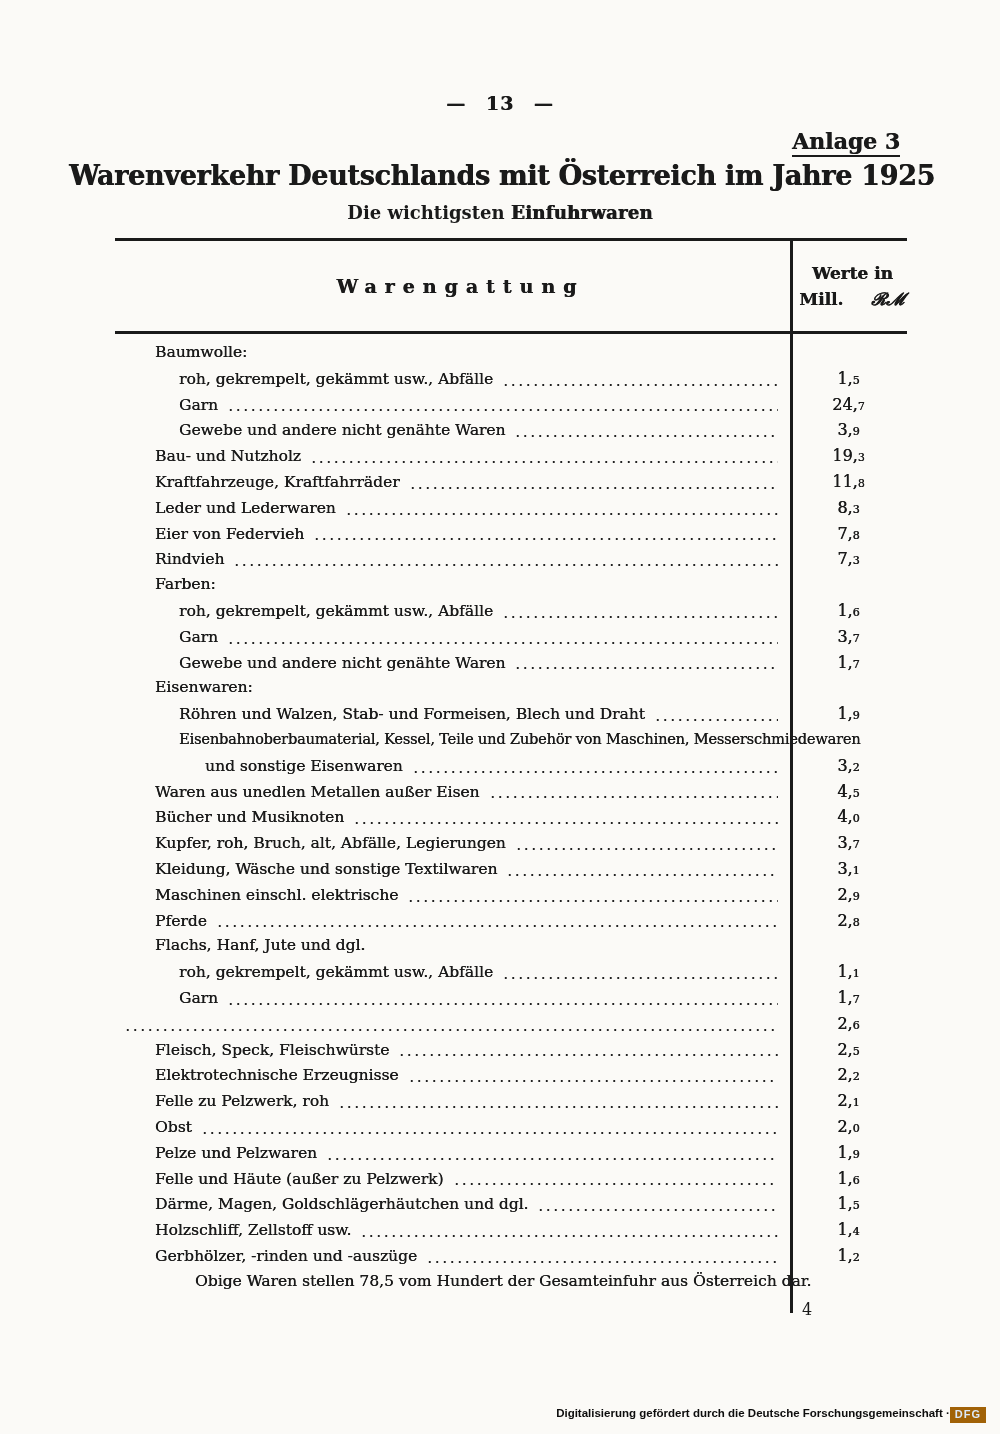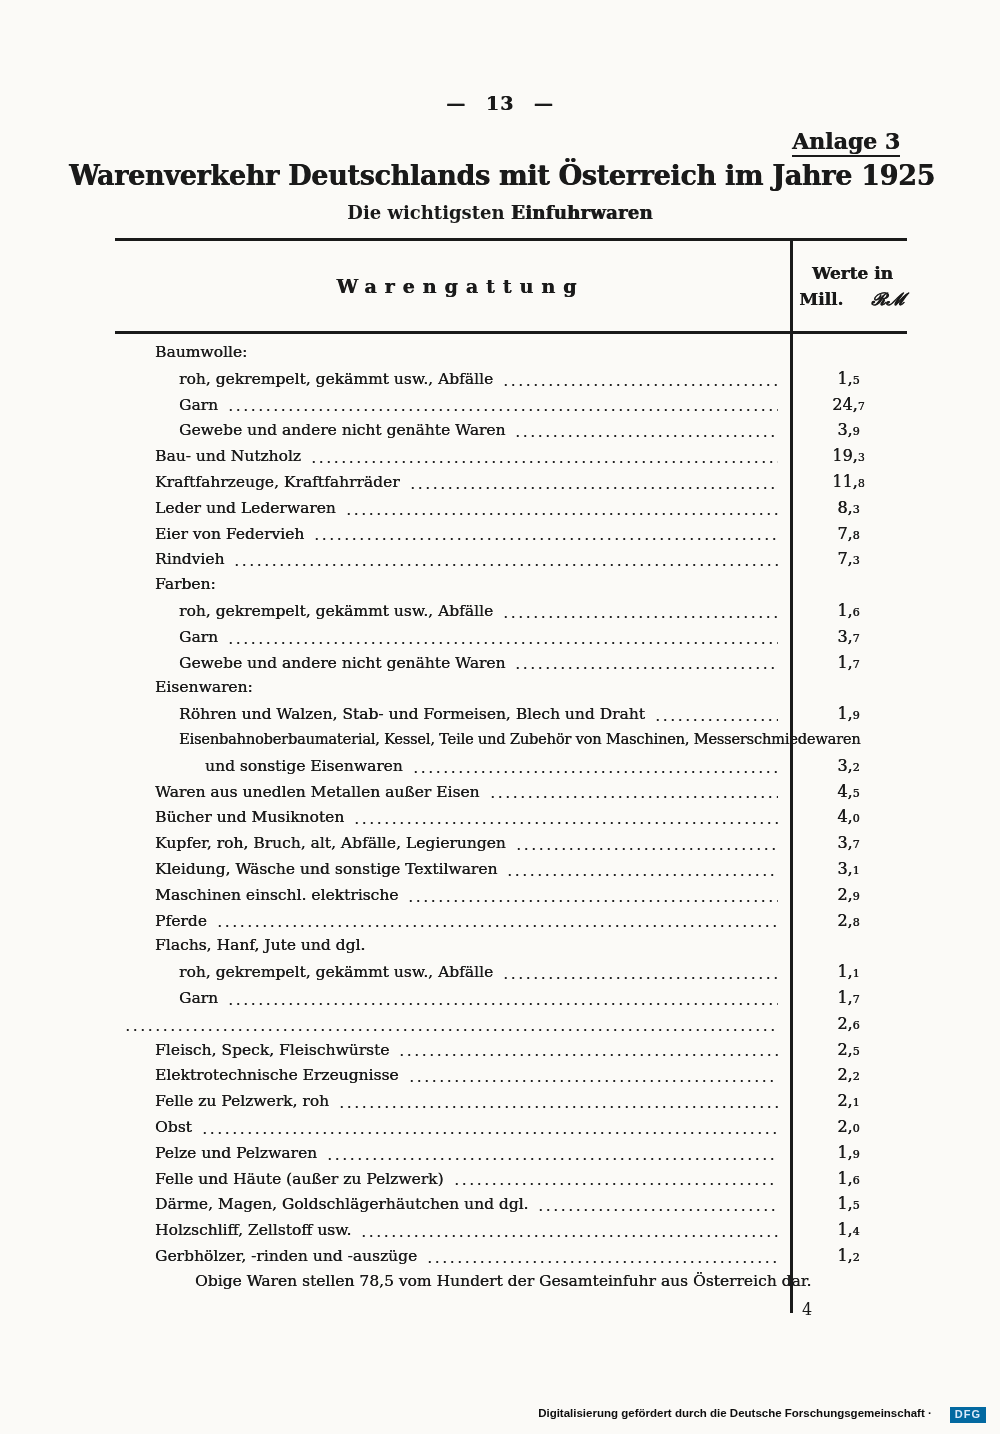--- a/index.html
+++ b/index.html
@@ -309,16 +309,16 @@
       <div class="row note">
         <span class="lbl">Obige Waren stellen 78,5 vom Hundert der Gesamteinfuhr aus Österreich dar.</span>
       </div>
     </div>
   </div>
 
   <div class="sig">4</div>
 
   <div class="credit">
     <span>Digitalisierung gefördert durch die Deutsche Forschungsgemeinschaft ·</span>
-    <span class="dfg-logo" style="background: #0369a1; margin-left: 18px;">DFG</span>
+    <span class="dfg-logo" style="background: #a16207;">DFG</span>
   </div>
 
 </div>
 
 </body></html>

